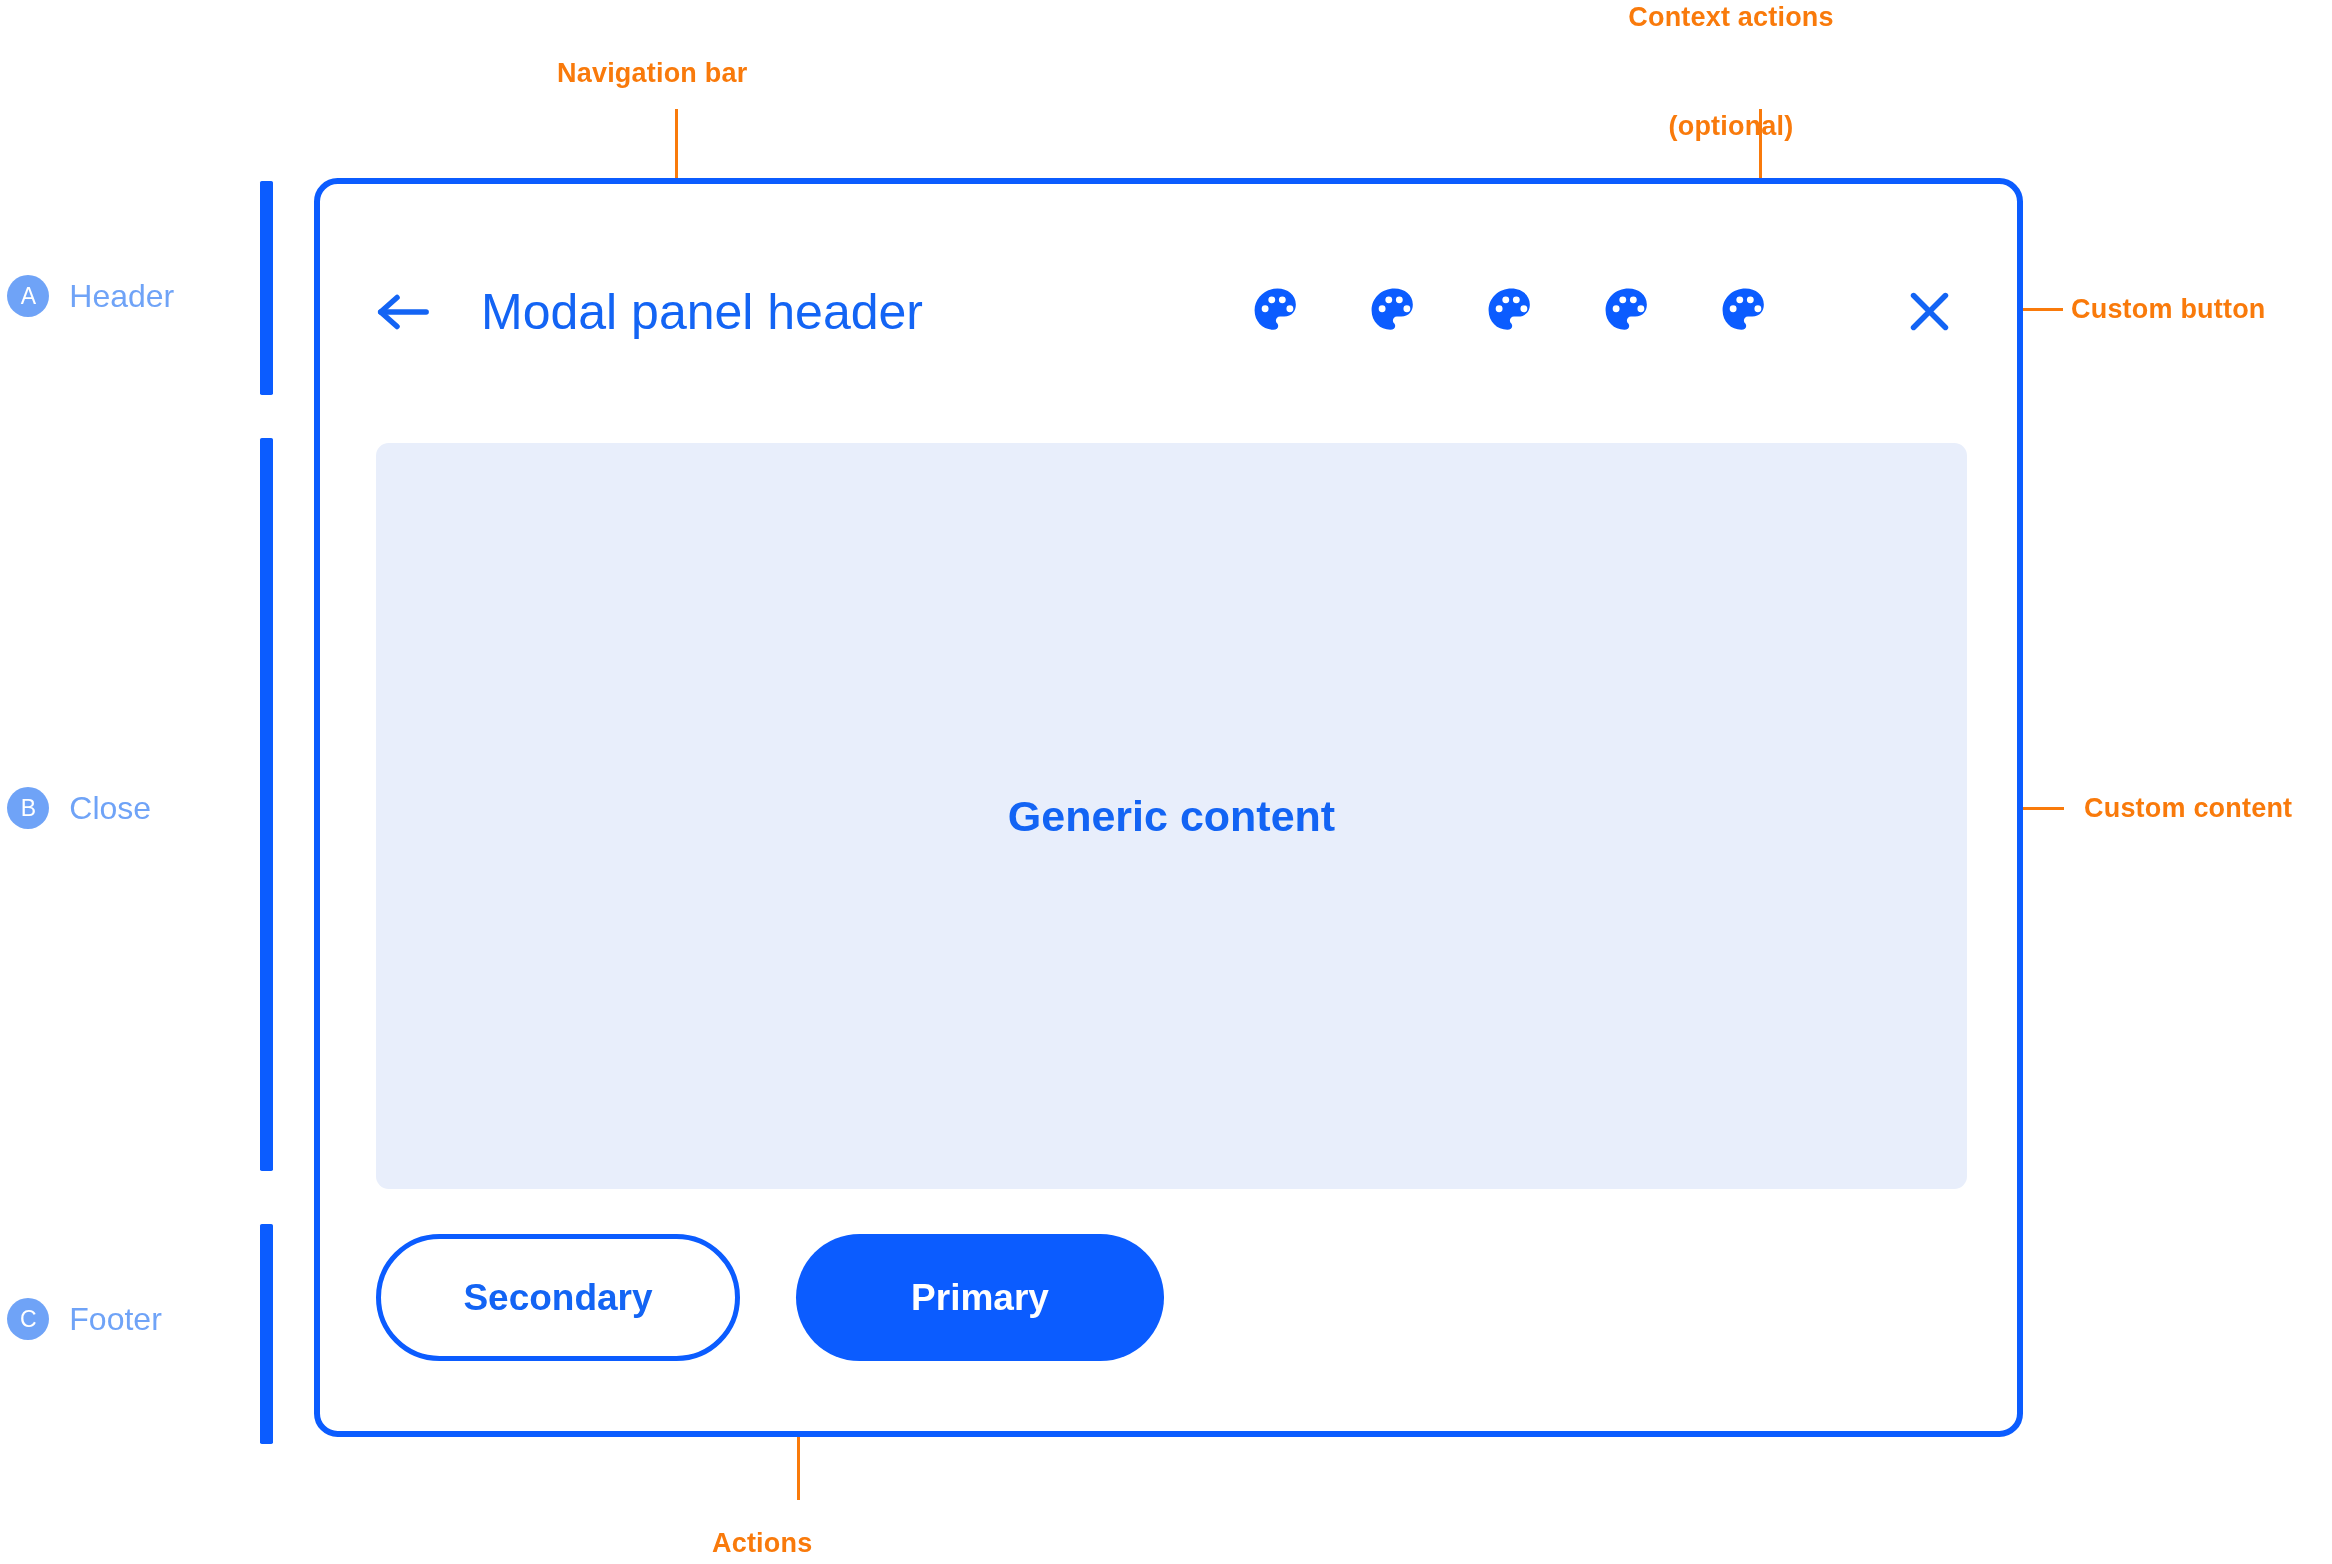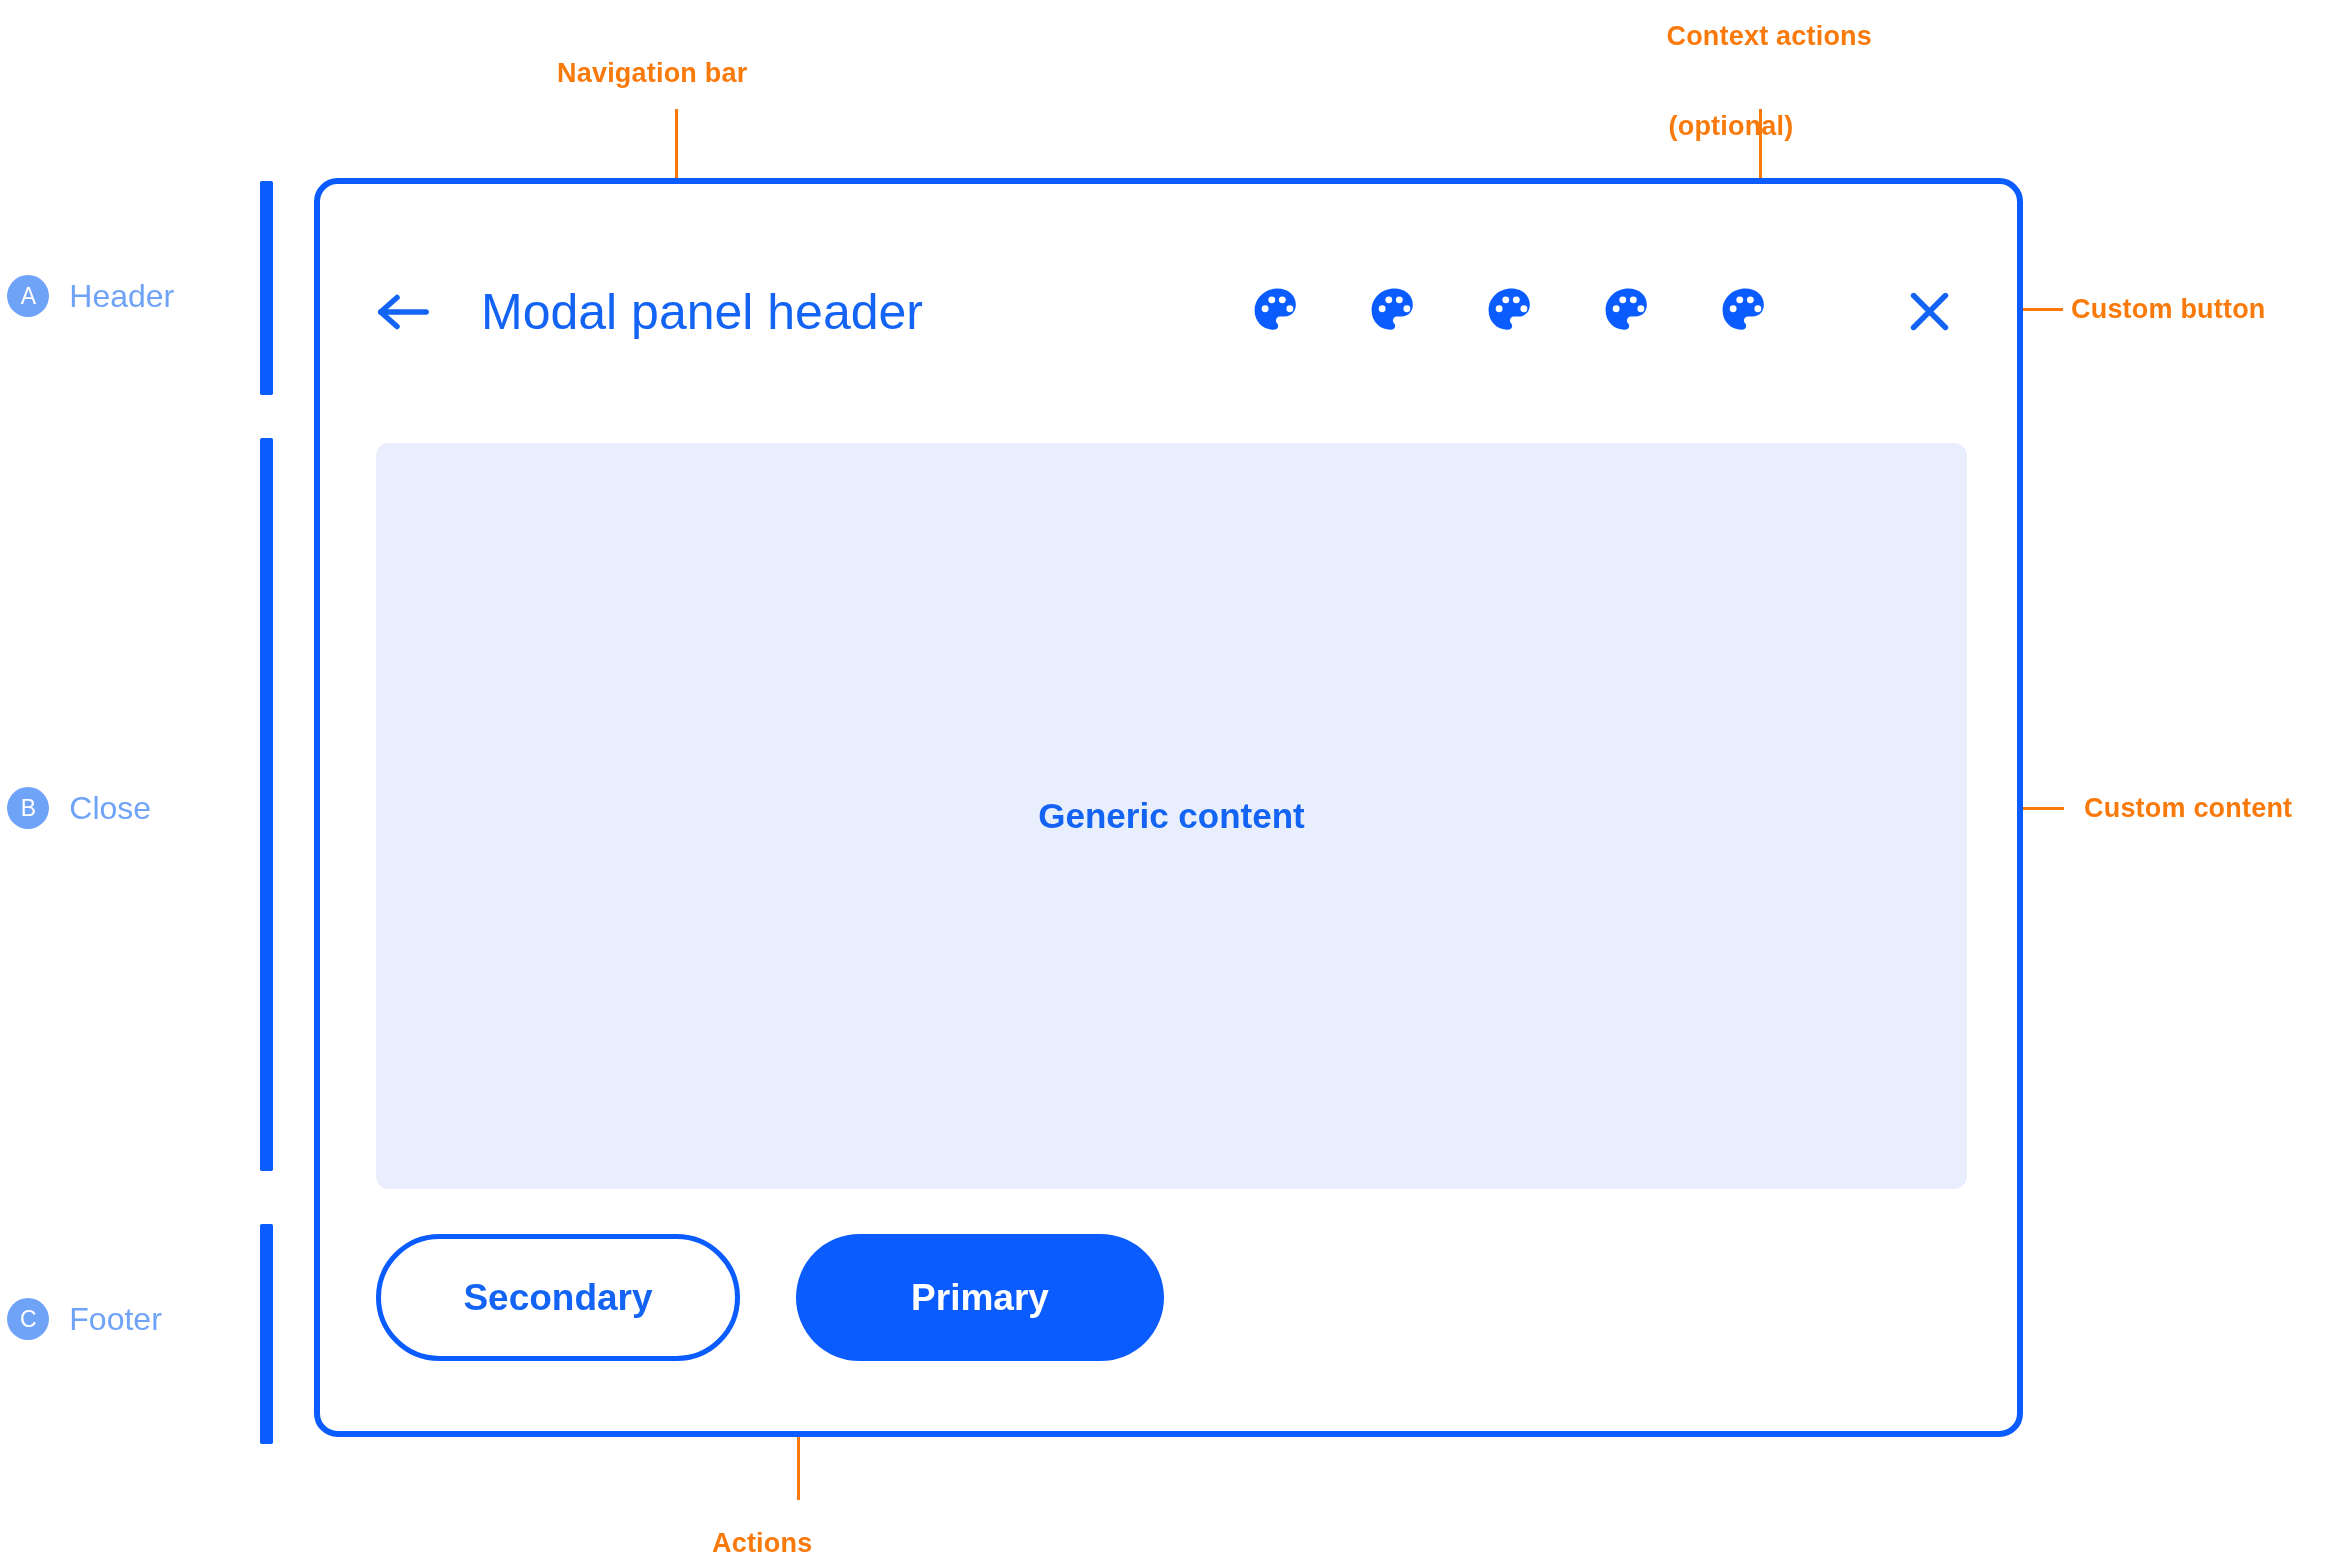--- a/index.html
+++ b/index.html
@@ -144,21 +144,21 @@
     width: 1591px;
     height: 746px;
     background: #E8EEFB;
     border-radius: 12.7px;
     display: flex;
     align-items: center;
     justify-content: center;
   }
   .body-text {
     color: #1364F4;
-    font-size: 35px;
+    font-size: 43px;
     font-weight: bold;
     white-space: pre;
   }
 
   
   #modal-footer {
     position: absolute;
     left: 56px;
     top: 1050px;
     display: flex;
@@ -191,21 +191,21 @@
   }
 </style>
 </head>
 <body>
 
 <div id="stage">
 
   <div class="abs anno-text" style="left:557px; top:57px;">Navigation bar</div>
   <div class="abs anno-line-v" style="left:675px; top:109px; height:145px;"></div>
 
-  <div class="abs anno-text" style="left:1590px; top:20px; width:282px; text-align:right;">Context actions</div>
+  <div class="abs anno-text" style="left:1590px; top:1px; width:282px; text-align:center;">Context actions</div>
   <div class="abs anno-text" style="left:1590px; top:62px; width:282px; text-align:center;margin-top:48px;">(optional)</div>
   <div class="abs anno-line-v" style="left:1759px; top:109px; height:168px;"></div>
 
   <div class="abs anno-line-h" style="left:1961px; top:308px; width:102px;"></div>
   <div class="abs anno-text" style="left:2071px; top:293px;">Custom button</div>
 
   <div class="abs anno-line-h" style="left:1375px; top:807px; width:689px;"></div>
   <div class="abs anno-text" style="left:2084px; top:792px;">Custom content</div>
 
   <div class="abs anno-line-v" style="left:797px; top:1364px; height:136px;"></div>

